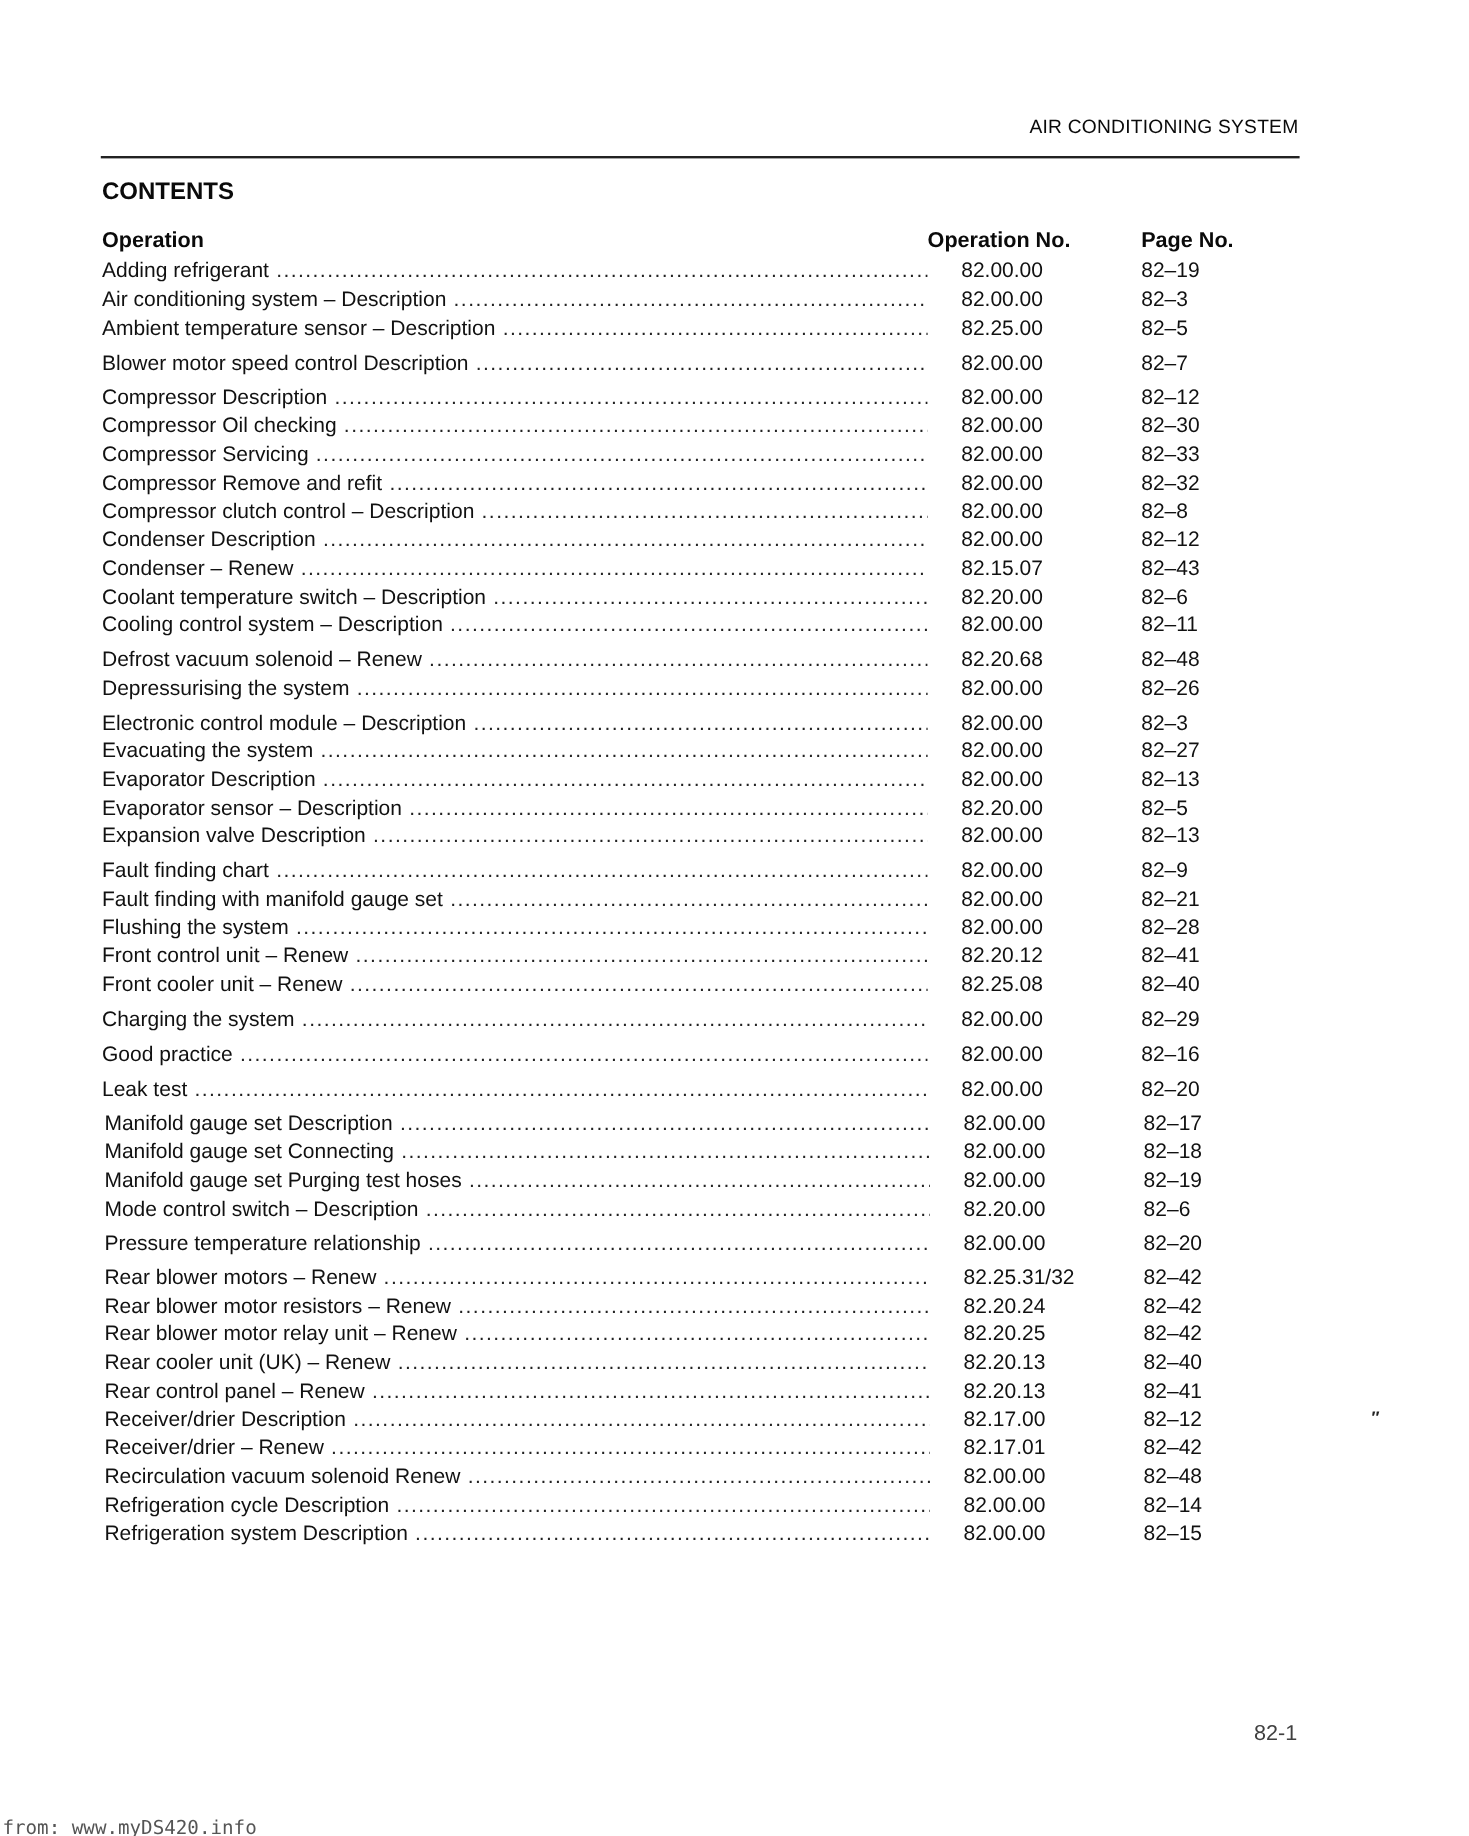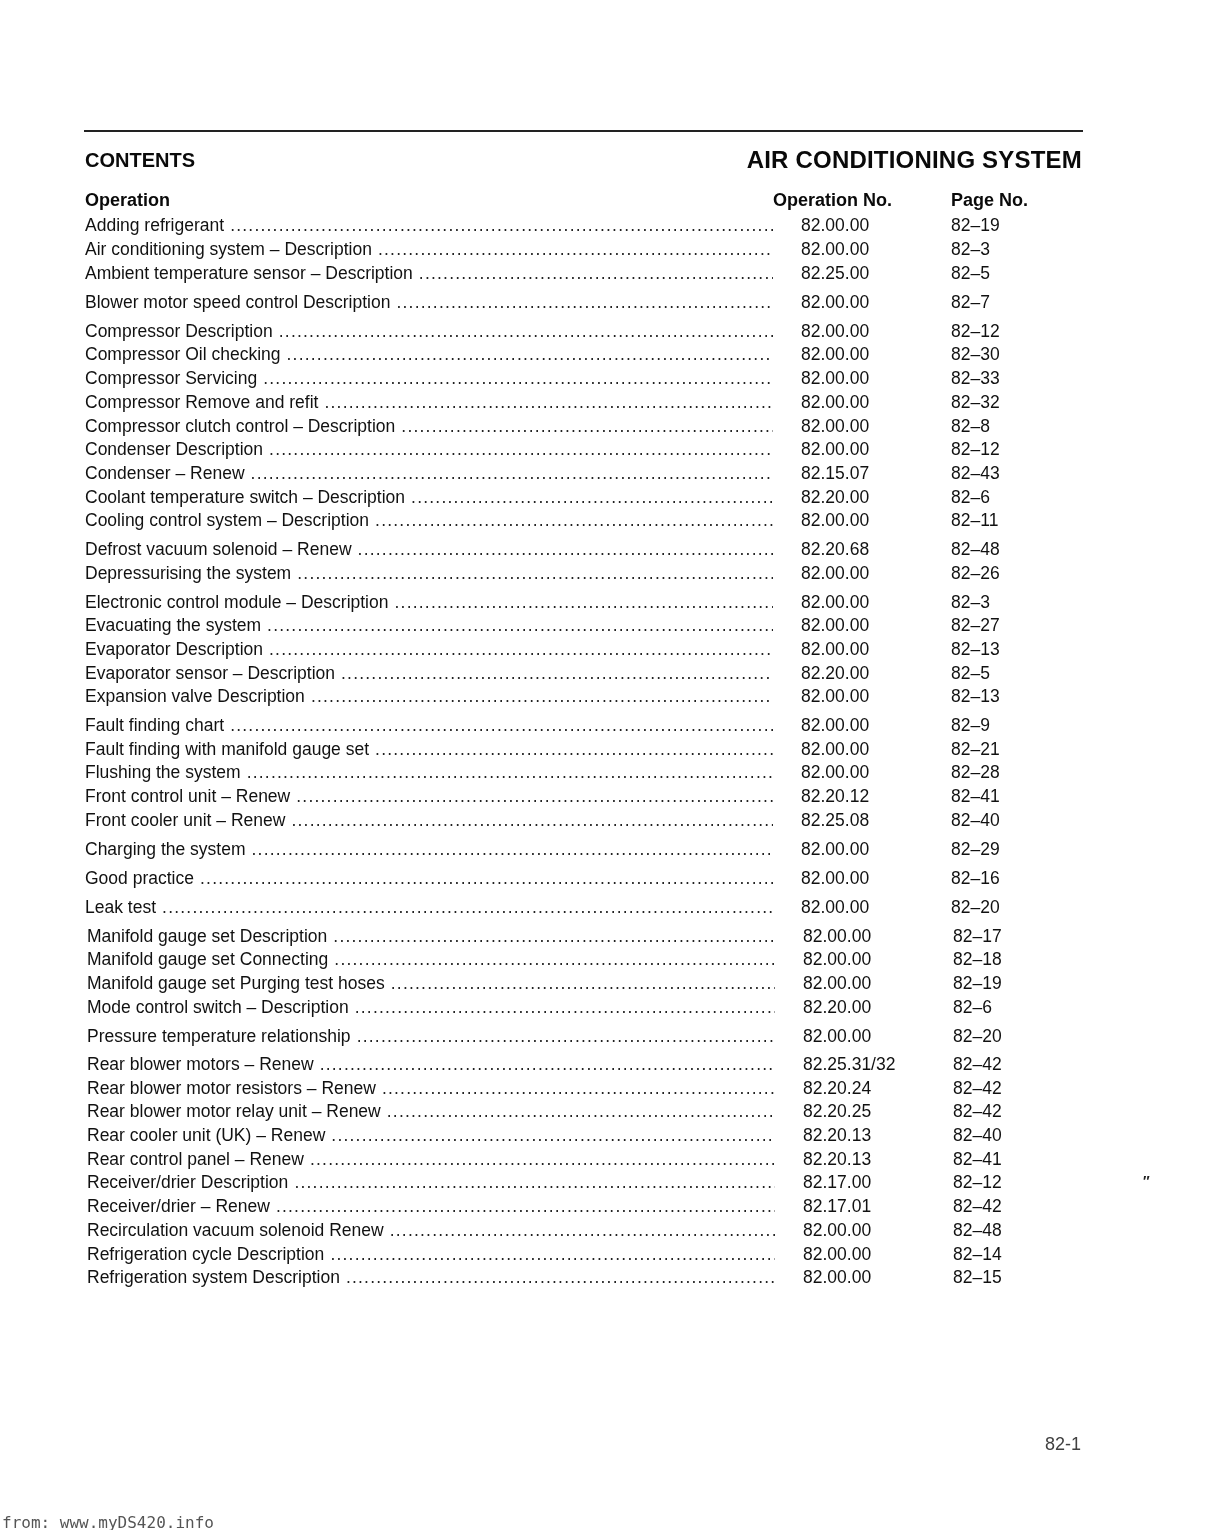--- a/index.html
+++ b/index.html
@@ -2,21 +2,21 @@
 <html><head>
 <meta charset="utf-8">
 <style>
   html, body { margin: 0; padding: 0; background: #ffffff; }
   body {
     width: 1224px; height: 1530px; position: relative; overflow: hidden;
     font-family: "Liberation Sans", "DejaVu Sans", sans-serif; color: #111;
   }
   .header-title {
     position: absolute; right: 142px; top: 98px;
-    font-size: 24px; font-weight: bold; letter-spacing: 0.2px; color: #0a0a0a; margin-top: 48px;
+    font-size: 16px; font-weight: normal; letter-spacing: 0.2px; color: #0a0a0a;
   }
   .header-rule {
     position: absolute; left: 84px; top: 130px; width: 999px; height: 2px; background: #222;
   }
   .contents-heading {
     position: absolute; left: 85px; top: 149px;
     font-size: 20px; font-weight: bold; color: #0a0a0a;
   }
   .col-head {
     position: absolute; top: 190px; font-size: 18px; font-weight: bold; color: #0a0a0a;

